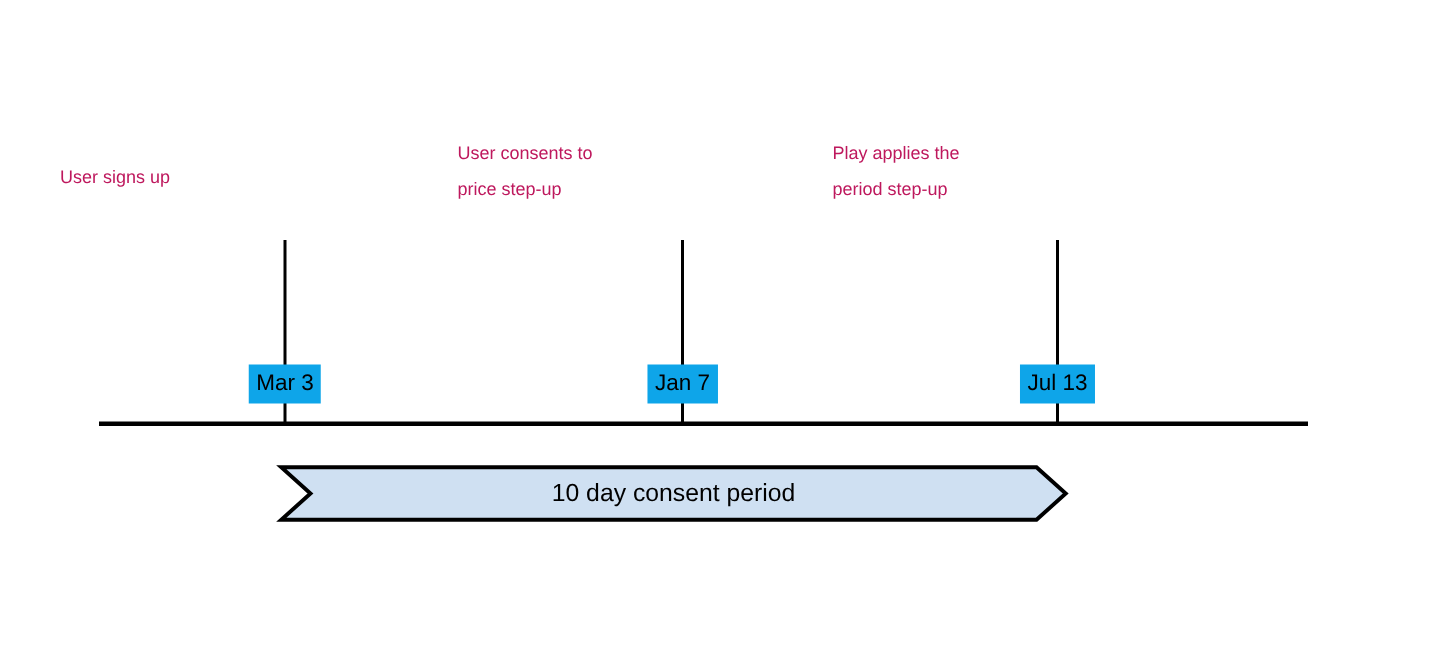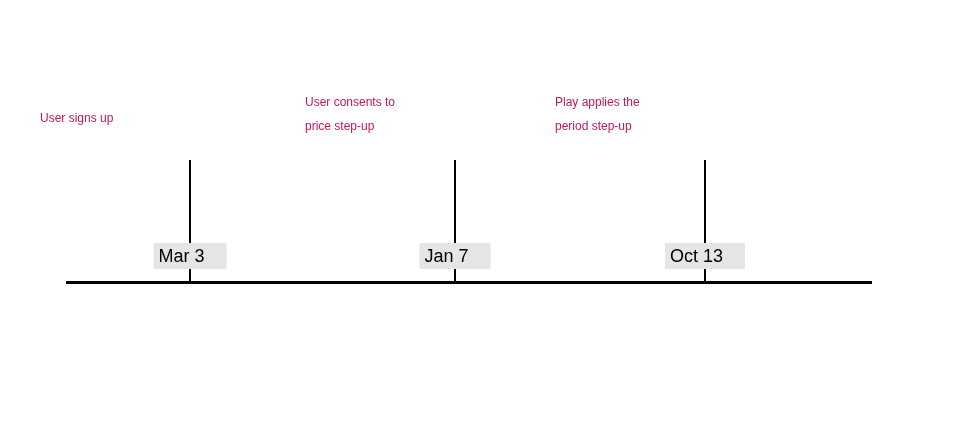--- a/index.html
+++ b/index.html
@@ -59,24 +59,24 @@
     left: -1.25px;
     width: 2.5px;
     height: 123px;
     background: #000000;
   }
   .marker-date {
     position: absolute;
     top: 243px;
     left: 0;
     transform: translateX(-50%);
-    background: #e5e5e5;
-    font-size: 18px;
+    background: #0ea5e9;
+    font-size: 15px;
     line-height: 24px;
-    padding: 1px 22px 1px 5px;
+    padding: 1px 5px 1px 5px;
     white-space: nowrap;
     color: #000000;
   }
 
   
   .banner {
     position: absolute;
     left: 186px;
     top: 310px;
     width: 526px;
@@ -119,17 +119,23 @@
     <div class="marker-label two-line">User consents to
 price step-up</div>
     <div class="marker-tick"></div>
     <div class="marker-date">Jan 7</div>
   </div>
 
   <div class="marker" style="left:705px;">
     <div class="marker-label two-line">Play applies the
 period step-up</div>
     <div class="marker-tick"></div>
-    <div class="marker-date">Oct 13</div>
+    <div class="marker-date">Jul 13</div>
   </div>
 
+  <div class="banner">
+    <svg viewBox="0 0 526 38" preserveAspectRatio="none">
+      <polygon points="1.5,1.5 505,1.5 524.5,19 505,36.5 1.5,36.5 21,19" fill="#cfe0f2" stroke="#000000" stroke-width="2.6" stroke-linejoin="miter"></polygon>
+    </svg>
+    <div class="banner-text">10 day consent period</div>
+  </div>
 
 </div>
 
 </body></html>

